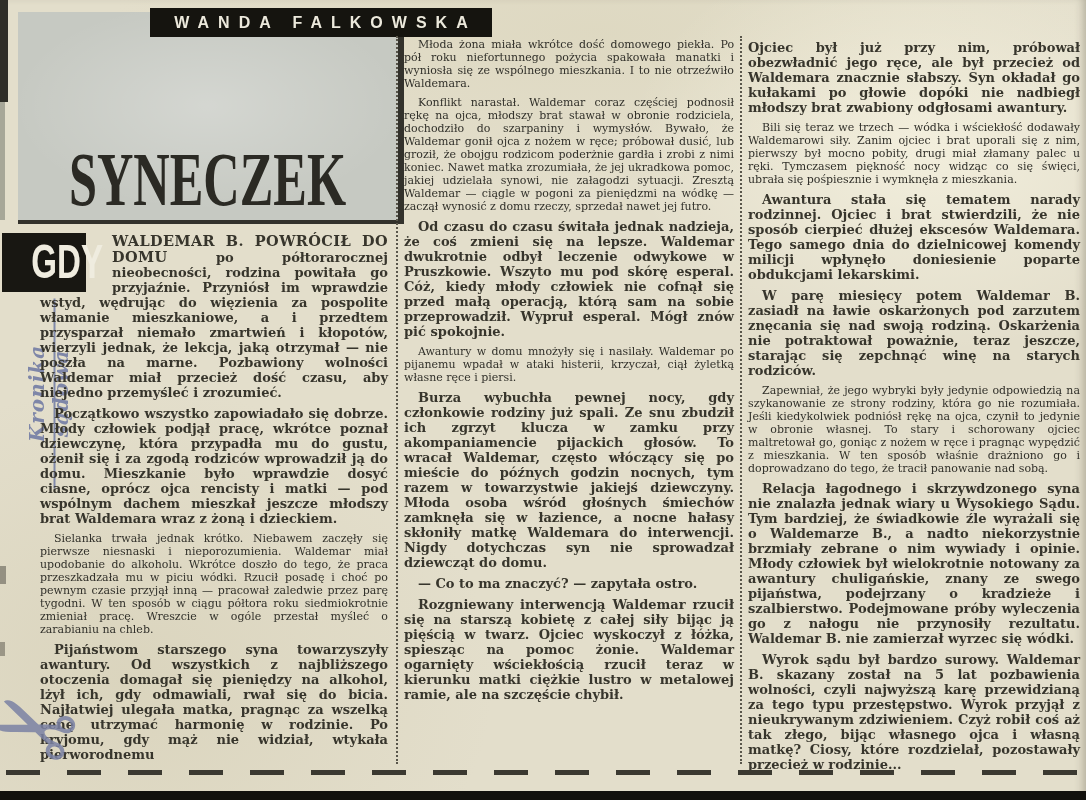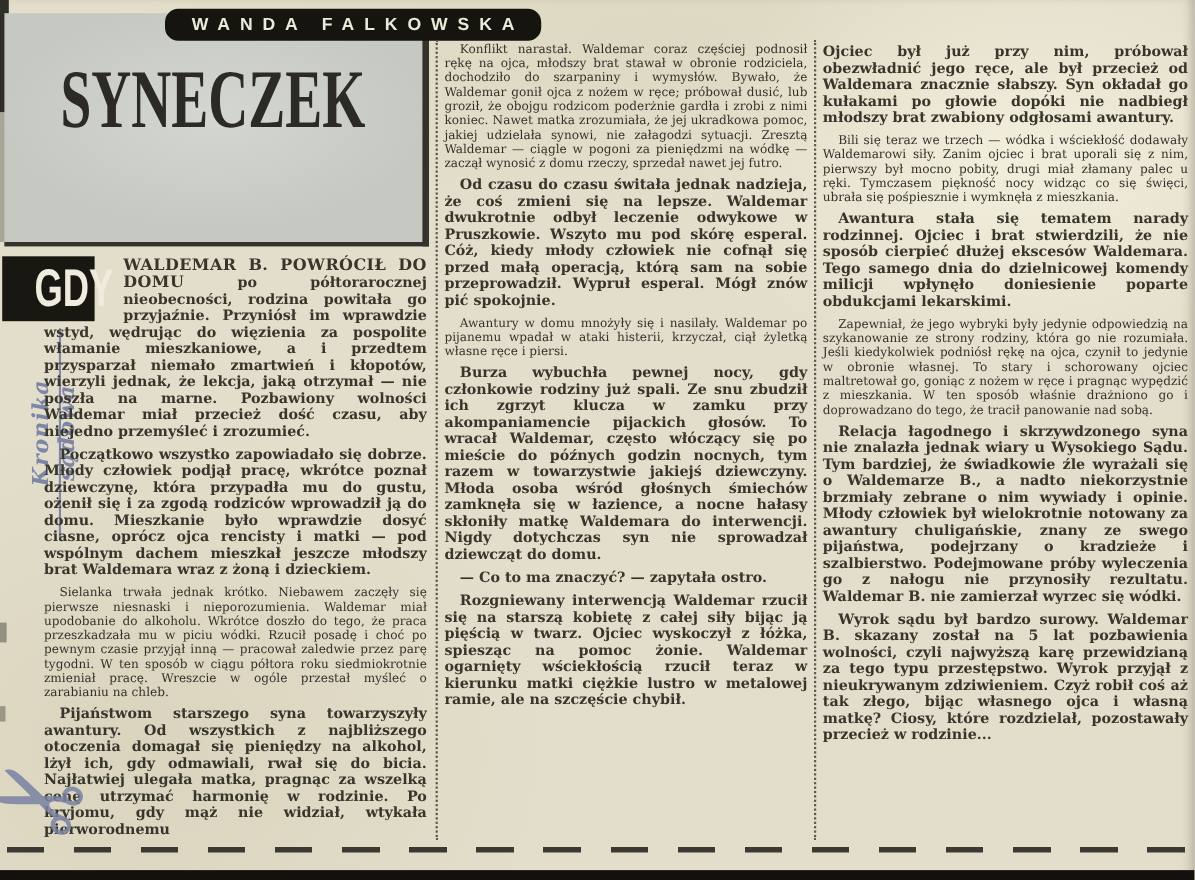--- a/index.html
+++ b/index.html
@@ -23,32 +23,31 @@
   .edge-d{position:absolute;left:0;top:642px;width:5px;height:14px;background:rgba(74,72,63,.45);}
 
   
   .banner{
     position:absolute;left:150px;top:8px;width:342px;height:29px;
     background:#15140f;color:#ece9dc;
     font-family:"Liberation Sans", sans-serif;font-weight:bold;
     font-size:16px;letter-spacing:9px;
     display:flex;align-items:center;justify-content:center;
     text-indent:9px; 
-    border-radius:12px;
   }
 
   
   .headline-box{
-    position:absolute;left:4px;top:12px;width:380px;height:208px;
+    position:absolute;left:18px;top:12px;width:380px;height:208px;
     background:
       radial-gradient(ellipse 260px 140px at 50% 45%, rgba(255,255,255,.25), transparent 75%),
       #c6c9c2;
     border-right:6px solid #33322c;
     border-bottom:4px solid #33322c;
-    display:flex;align-items:flex-start;justify-content:center;
+    display:flex;align-items:flex-end;justify-content:center;
   }
   .headline{
     margin:40px 0 0 0;
     font-family:"Liberation Serif", serif;
     font-weight:bold;font-size:70px;color:#2b2a24;
     letter-spacing:0px;
     transform:scaleX(.72) scaleY(1.08);
     white-space:nowrap;
   }
 
@@ -127,32 +126,34 @@
     <div class="gdy-box">
       <span class="gdy-inner">GDY</span>
     </div>
     <p class="para large"><span class="gdy-spacer"></span><span class="lead">WALDEMAR B. POWRÓCIŁ DO DOMU</span> <span>po półtorarocznej nieobecności, rodzina powitała go przyjaźnie. Przyniósł im wprawdzie wstyd, wędrując do więzienia za pospolite włamanie mieszkaniowe, a i przedtem przysparzał niemało zmartwień i kłopotów, wierzyli jednak, że lekcja, jaką otrzymał — nie poszła na marne. Pozbawiony wolności Waldemar miał przecież dość czasu, aby niejedno przemyśleć i zrozumieć.</span></p>
     <p class="para large indent">Początkowo wszystko zapowiadało się dobrze. Młody człowiek podjął pracę, wkrótce poznał dziewczynę, która przypadła mu do gustu, ożenił się i za zgodą rodziców wprowadził ją do domu. Mieszkanie było wprawdzie dosyć ciasne, oprócz ojca rencisty i matki — pod wspólnym dachem mieszkał jeszcze młodszy brat Waldemara wraz z żoną i dzieckiem.</p>
     <p class="para small indent">Sielanka trwała jednak krótko. Niebawem zaczęły się pierwsze niesnaski i nieporozumienia. Waldemar miał upodobanie do alkoholu. Wkrótce doszło do tego, że praca przeszkadzała mu w piciu wódki. Rzucił posadę i choć po pewnym czasie przyjął inną — pracował zaledwie przez parę tygodni. W ten sposób w ciągu półtora roku siedmiokrotnie zmieniał pracę. Wreszcie w ogóle przestał myśleć o zarabianiu na chleb.</p>
     <p class="para large indent">Pijaństwom starszego syna towarzyszyły awantury. Od wszystkich z najbliższego otoczenia domagał się pieniędzy na alkohol, lżył ich, gdy odmawiali, rwał się do bicia. Najłatwiej ulegała matka, pragnąc za wszelką cenę utrzymać harmonię w rodzinie. Po kryjomu, gdy mąż nie widział, wtykała pierworodnemu</p>
   </div>
 
   <div class="col col2">
+    <p class="para small indent">Młoda żona miała wkrótce dość domowego piekła. Po pół roku niefortunnego pożycia spakowała manatki i wyniosła się ze wspólnego mieszkania. I to nie otrzeźwiło Waldemara.</p>
     <p class="para small indent">Konflikt narastał. Waldemar coraz częściej podnosił rękę na ojca, młodszy brat stawał w obronie rodziciela, dochodziło do szarpaniny i wymysłów. Bywało, że Waldemar gonił ojca z nożem w ręce; próbował dusić, lub groził, że obojgu rodzicom poderżnie gardła i zrobi z nimi koniec. Nawet matka zrozumiała, że jej ukradkowa pomoc, jakiej udzielała synowi, nie załagodzi sytuacji. Zresztą Waldemar — ciągle w pogoni za pieniędzmi na wódkę — zaczął wynosić z domu rzeczy, sprzedał nawet jej futro.</p>
     <p class="para large indent">Od czasu do czasu świtała jednak nadzieja, że coś zmieni się na lepsze. Waldemar dwukrotnie odbył leczenie odwykowe w Pruszkowie. Wszyto mu pod skórę esperal. Cóż, kiedy młody człowiek nie cofnął się przed małą operacją, którą sam na sobie przeprowadził. Wypruł esperal. Mógł znów pić spokojnie.</p>
     <p class="para small indent">Awantury w domu mnożyły się i nasilały. Waldemar po pijanemu wpadał w ataki histerii, krzyczał, ciął żyletką własne ręce i piersi.</p>
     <p class="para large indent">Burza wybuchła pewnej nocy, gdy członkowie rodziny już spali. Ze snu zbudził ich zgrzyt klucza w zamku przy akompaniamencie pijackich głosów. To wracał Waldemar, często włóczący się po mieście do późnych godzin nocnych, tym razem w towarzystwie jakiejś dziewczyny. Młoda osoba wśród głośnych śmiechów zamknęła się w łazience, a nocne hałasy skłoniły matkę Waldemara do interwencji. Nigdy dotychczas syn nie sprowadzał dziewcząt do domu.</p>
     <p class="para large indent">— Co to ma znaczyć? — zapytała ostro.</p>
     <p class="para large indent">Rozgniewany interwencją Waldemar rzucił się na starszą kobietę z całej siły bijąc ją pięścią w twarz. Ojciec wyskoczył z łóżka, spiesząc na pomoc żonie. Waldemar ogarnięty wściekłością rzucił teraz w kierunku matki ciężkie lustro w metalowej ramie, ale na szczęście chybił.</p>
   </div>
 
   <div class="col col3">
     <p class="para large">Ojciec był już przy nim, próbował obezwładnić jego ręce, ale był przecież od Waldemara znacznie słabszy. Syn okładał go kułakami po głowie dopóki nie nadbiegł młodszy brat zwabiony odgłosami awantury.</p>
     <p class="para small indent">Bili się teraz we trzech — wódka i wściekłość dodawały Waldemarowi siły. Zanim ojciec i brat uporali się z nim, pierwszy był mocno pobity, drugi miał złamany palec u ręki. Tymczasem piękność nocy widząc co się święci, ubrała się pośpiesznie i wymknęła z mieszkania.</p>
     <p class="para large indent">Awantura stała się tematem narady rodzinnej. Ojciec i brat stwierdzili, że nie sposób cierpieć dłużej ekscesów Waldemara. Tego samego dnia do dzielnicowej komendy milicji wpłynęło doniesienie poparte obdukcjami lekarskimi.</p>
+    <p class="para large indent">W parę miesięcy potem Waldemar B. zasiadł na ławie oskarżonych pod zarzutem znęcania się nad swoją rodziną. Oskarżenia nie potraktował poważnie, teraz jeszcze, starając się zepchnąć winę na starych rodziców.</p>
     <p class="para small indent">Zapewniał, że jego wybryki były jedynie odpowiedzią na szykanowanie ze strony rodziny, która go nie rozumiała. Jeśli kiedykolwiek podniósł rękę na ojca, czynił to jedynie w obronie własnej. To stary i schorowany ojciec maltretował go, goniąc z nożem w ręce i pragnąc wypędzić z mieszkania. W ten sposób właśnie drażniono go i doprowadzano do tego, że tracił panowanie nad sobą.</p>
     <p class="para large indent">Relacja łagodnego i skrzywdzonego syna nie znalazła jednak wiary u Wysokiego Sądu. Tym bardziej, że świadkowie źle wyrażali się o Waldemarze B., a nadto niekorzystnie brzmiały zebrane o nim wywiady i opinie. Młody człowiek był wielokrotnie notowany za awantury chuligańskie, znany ze swego pijaństwa, podejrzany o kradzieże i szalbierstwo. Podejmowane próby wyleczenia go z nałogu nie przynosiły rezultatu. Waldemar B. nie zamierzał wyrzec się wódki.</p>
     <p class="para large indent">Wyrok sądu był bardzo surowy. Waldemar B. skazany został na 5 lat pozbawienia wolności, czyli najwyższą karę przewidzianą za tego typu przestępstwo. Wyrok przyjął z nieukrywanym zdziwieniem. Czyż robił coś aż tak złego, bijąc własnego ojca i własną matkę? Ciosy, które rozdzielał, pozostawały przecież w rodzinie...</p>
   </div>
 
   <div class="cutline"></div>
   <div class="scissors">✂</div>
   <div class="bottom-bar"></div>
 
 </div>

